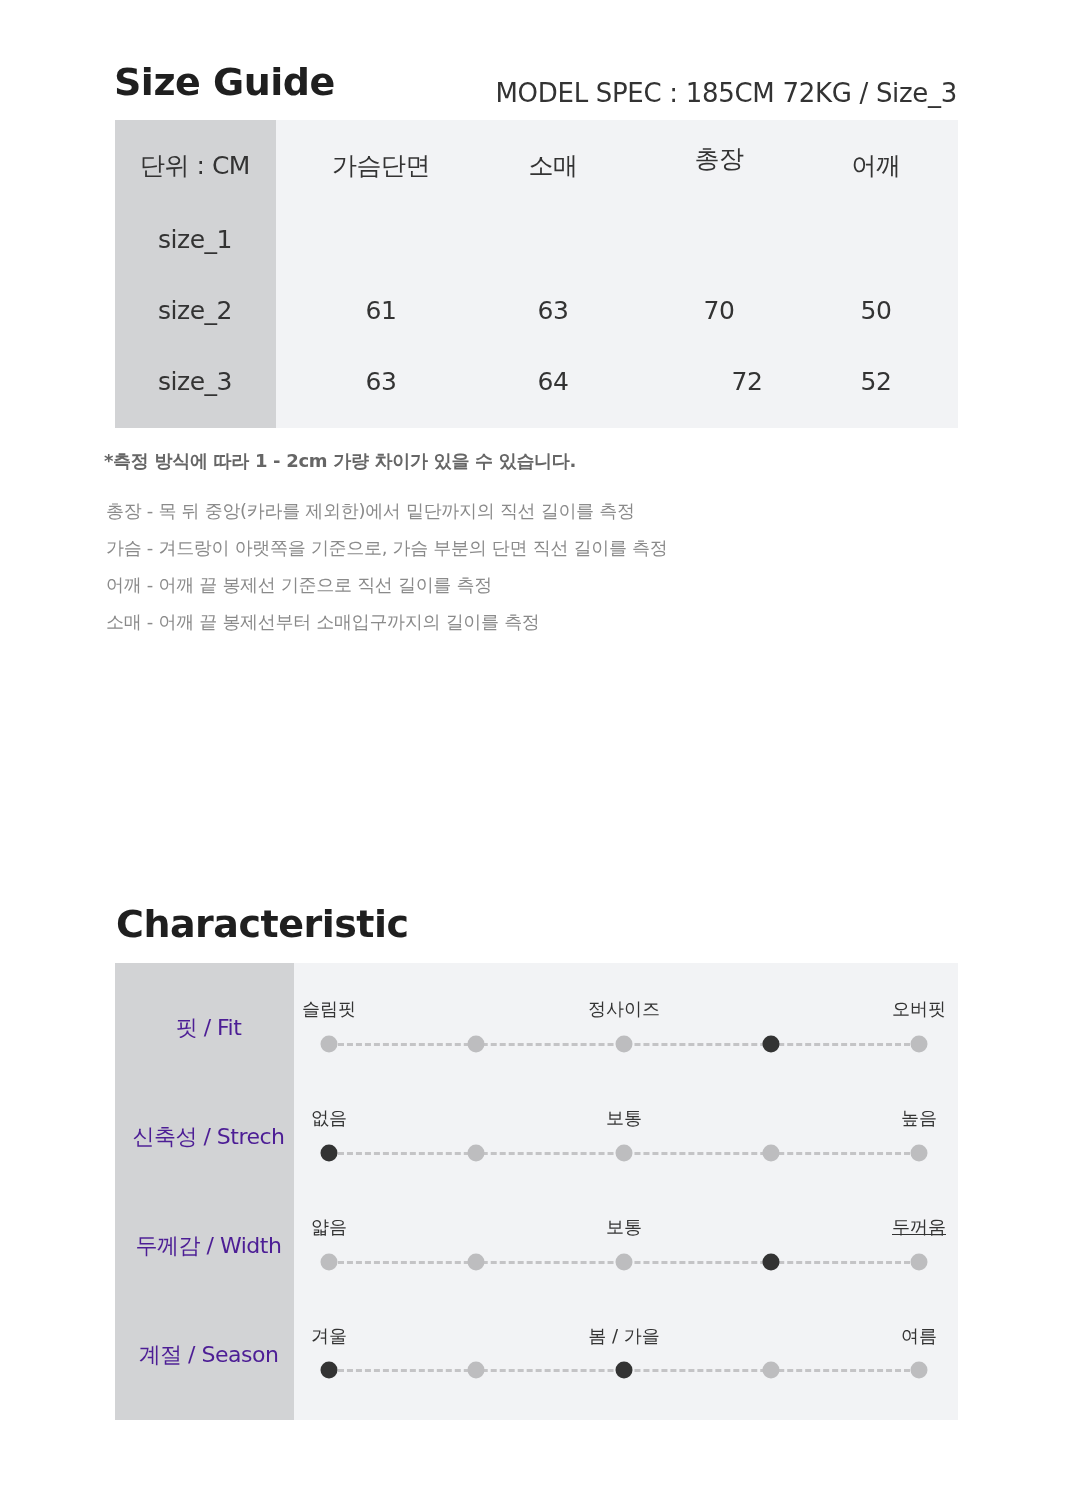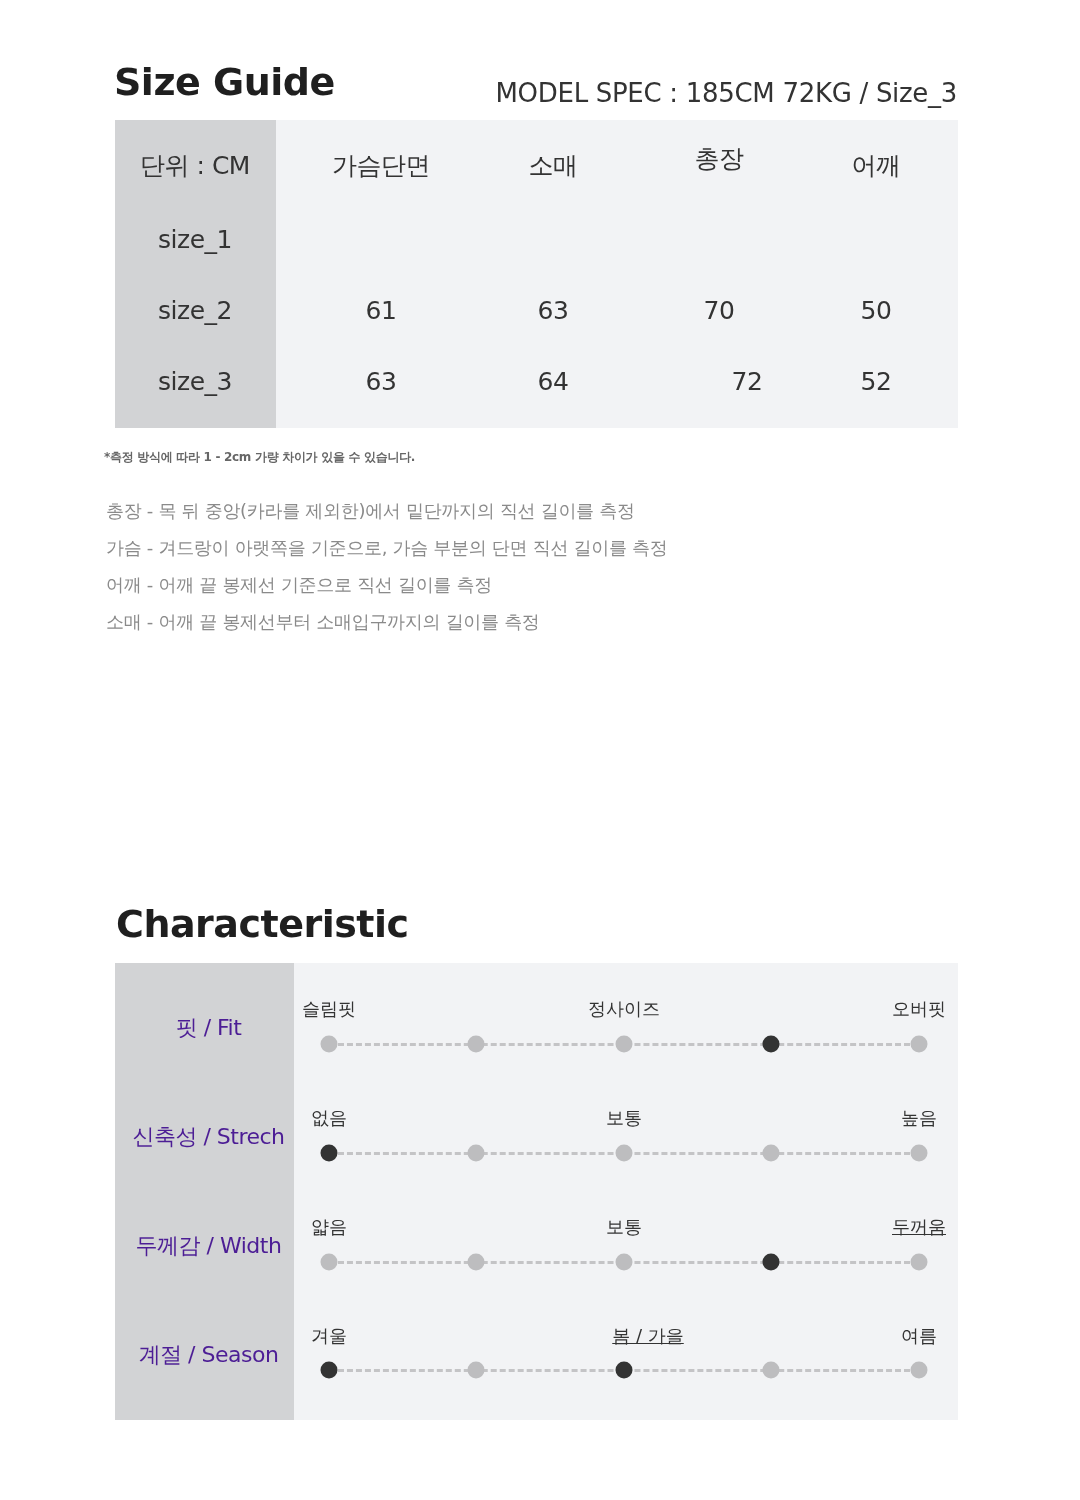--- a/index.html
+++ b/index.html
@@ -5,21 +5,21 @@
   html, body { margin:0; padding:0; background:#ffffff; }
   body { width:1080px; height:1500px; position:relative; font-family:"DejaVu Sans", "Liberation Sans", sans-serif; color:#222; overflow:hidden; }
 
   .title-size { position:absolute; left:114px; top:60px; font-size:38px; font-weight:bold; color:#1f1f1f; letter-spacing:-0.5px; }
   .model-spec { position:absolute; right:123px; top:78px; font-size:26px; color:#333; letter-spacing:-0.3px; }
 
   .size-table { position:absolute; left:115px; top:120px; width:843px; height:308px; background:#f2f3f5; }
   .size-table .hcol { position:absolute; left:0; top:0; width:161px; height:308px; background:#d2d3d5; }
   .cell { position:absolute; font-size:25px; color:#333; transform:translateX(-50%); white-space:nowrap; letter-spacing:-0.5px; }
 
-  .note-main { position:absolute; left:104px; top:449px; font-size:12px; color:#666; font-weight:bold; letter-spacing:-0.3px; }
+  .note-main { position:absolute; left:104px; top:449px; font-size:18px; color:#666; font-weight:bold; letter-spacing:-0.3px; }
   .note-line { position:absolute; left:106px; font-size:18px; color:#8a8a8a; letter-spacing:-0.3px; }
 
   .title-char { position:absolute; left:116px; top:902px; font-size:38px; font-weight:bold; color:#1f1f1f; letter-spacing:-0.5px; }
 
   .char-table { position:absolute; left:115px; top:963px; width:843px; height:457px; background:#f2f3f5; }
   .char-table .hcol { position:absolute; left:0; top:0; width:179px; height:457px; background:#d2d3d5; }
   .row-label { position:absolute; left:4px; width:179px; text-align:center; font-size:22px; color:#4c1d95; letter-spacing:-0.5px; }
   .scale-label { position:absolute; font-size:18px; color:#333; transform:translateX(-50%); white-space:nowrap; }
   .scale-line { position:absolute; height:0; border-top:3px dashed #c4c4c6; }
   .dot { position:absolute; width:17px; height:17px; border-radius:50%; background:#bdbdbf; transform:translate(-50%,-50%); }
@@ -94,21 +94,21 @@
   <div class="scale-label" style="left:804px; top:252px;text-decoration:underline;">두꺼움</div>
   <div class="scale-line" style="left:214px; width:590px; top:298px;"></div>
   <div class="dot" style="left:214px; top:299px;"></div>
   <div class="dot" style="left:361px; top:299px;"></div>
   <div class="dot" style="left:509px; top:299px;"></div>
   <div class="dot active" style="left:656px; top:299px;"></div>
   <div class="dot" style="left:804px; top:299px;"></div>
 
   <div class="row-label" style="top:377px;">계절 / Season</div>
   <div class="scale-label" style="left:214px; top:361px;">겨울</div>
-  <div class="scale-label" style="left:533px; top:361px;text-decoration:underline;">봄 / 가을</div>
+  <div class="scale-label" style="left:509px; top:361px;">봄 / 가을</div>
   <div class="scale-label" style="left:804px; top:361px;">여름</div>
   <div class="scale-line" style="left:214px; width:590px; top:406px;"></div>
   <div class="dot active" style="left:214px; top:407px;"></div>
   <div class="dot" style="left:361px; top:407px;"></div>
   <div class="dot active" style="left:509px; top:407px;"></div>
   <div class="dot" style="left:656px; top:407px;"></div>
   <div class="dot" style="left:804px; top:407px;"></div>
 </div>
 
 </body></html>

